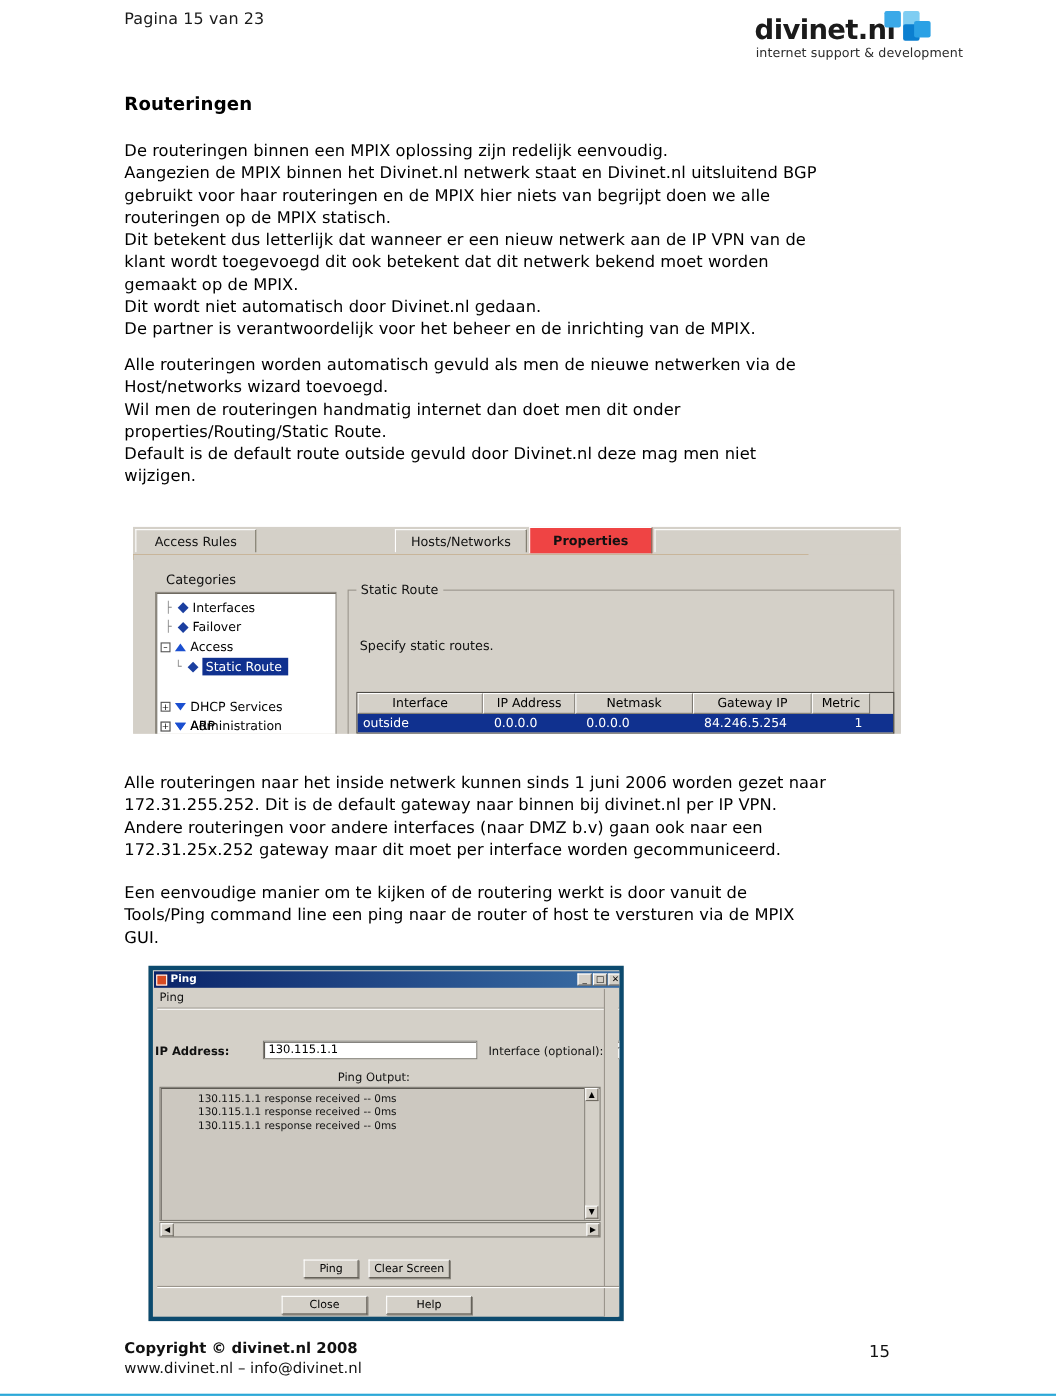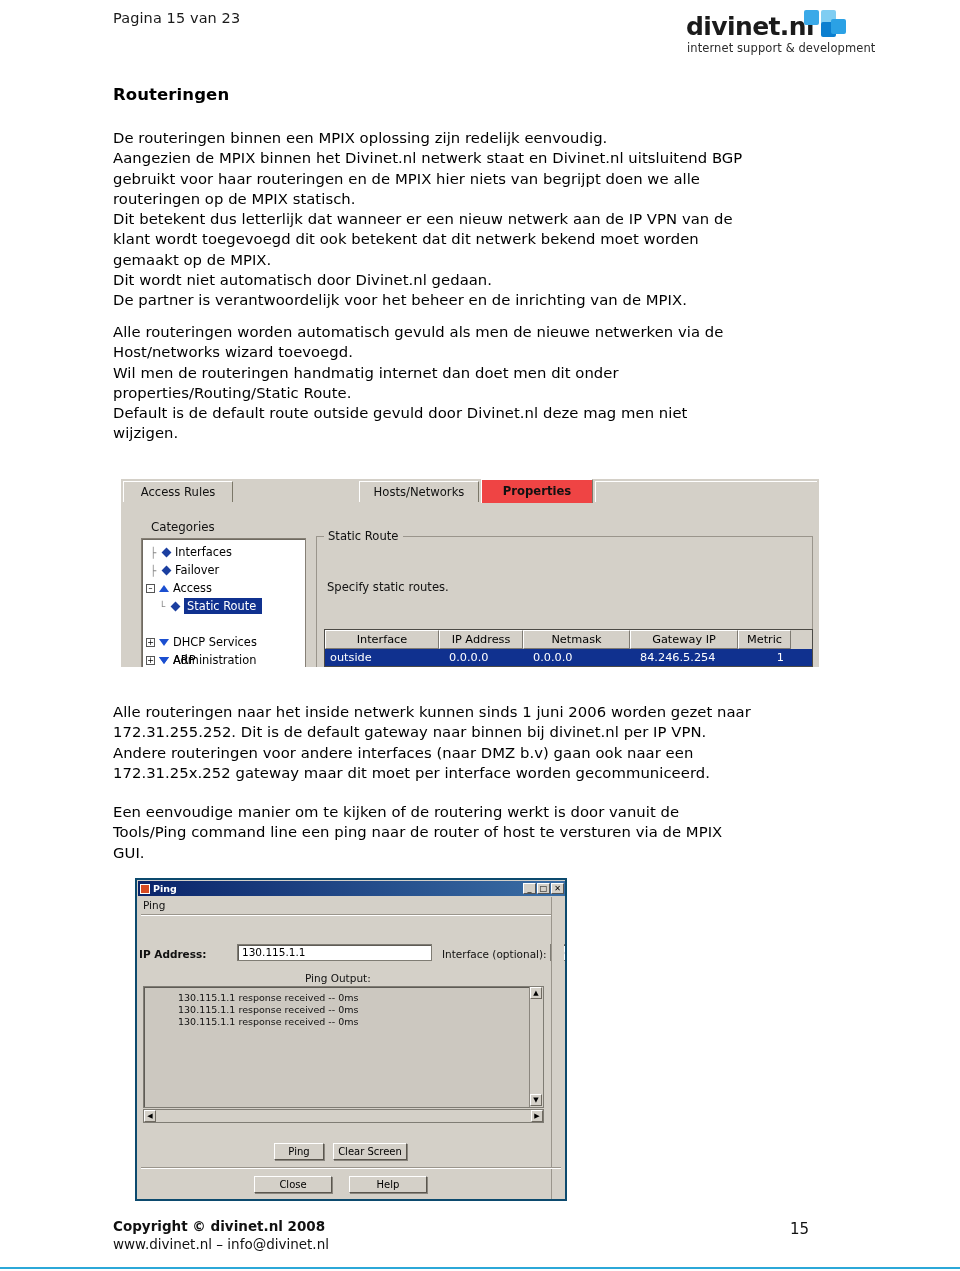--- a/index.html
+++ b/index.html
@@ -300,21 +300,21 @@
   .rt-row .c4 { text-align: right; padding-right: 7px; }
 
   
   .shot2 {
     position: absolute;
     left: 135px;
     top: 878px;
     width: 432px;
     height: 323px;
     background: #d4d0c8;
-    border: 2px solid #0c4a6e;
+    border: 4px solid #0c4a6e;
     font-family: "DejaVu Sans", "Liberation Sans", sans-serif;
     box-sizing: border-box;
     overflow: hidden;
   }
   .titlebar {
     position: absolute;
     left: 1px; top: 1px;
     width: 428px; height: 15px;
     background: linear-gradient(to right, #0a246a, #3a6ea5);
     display: flex;

